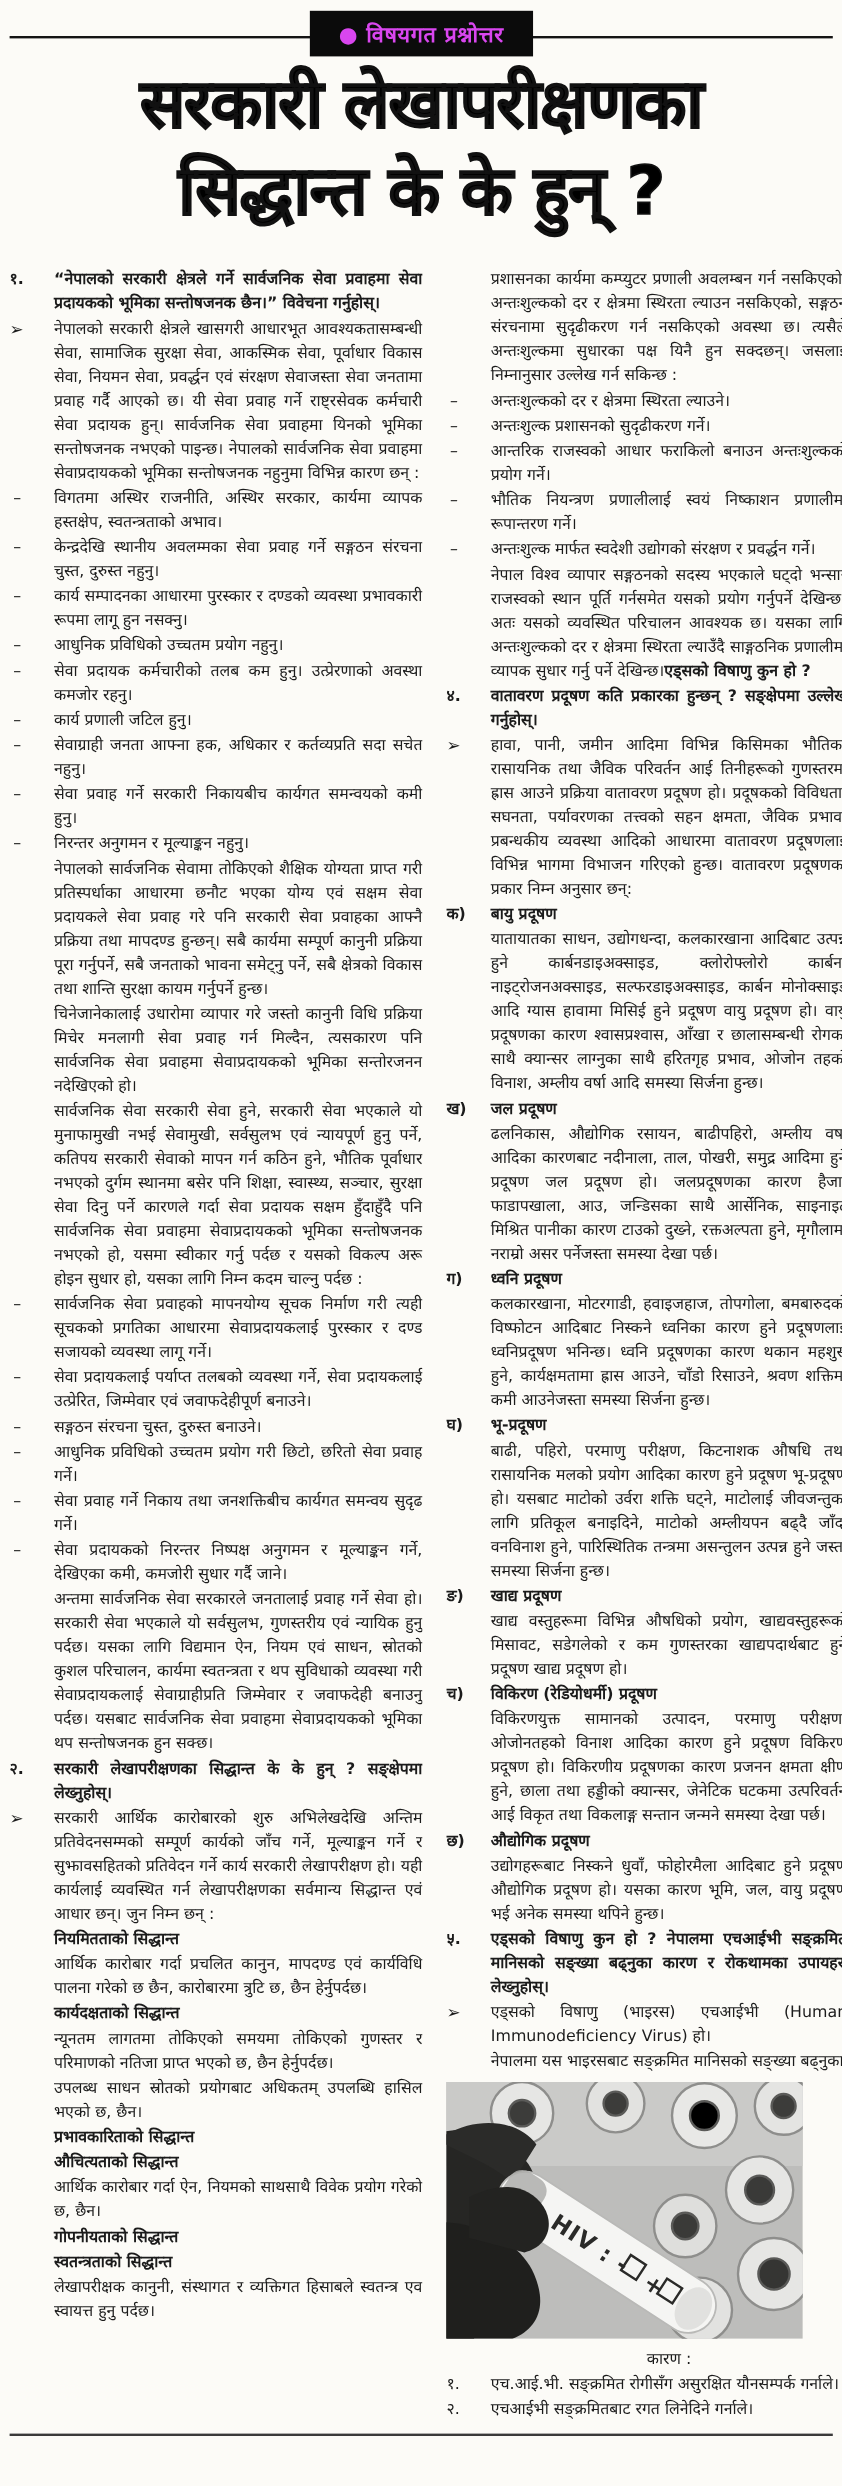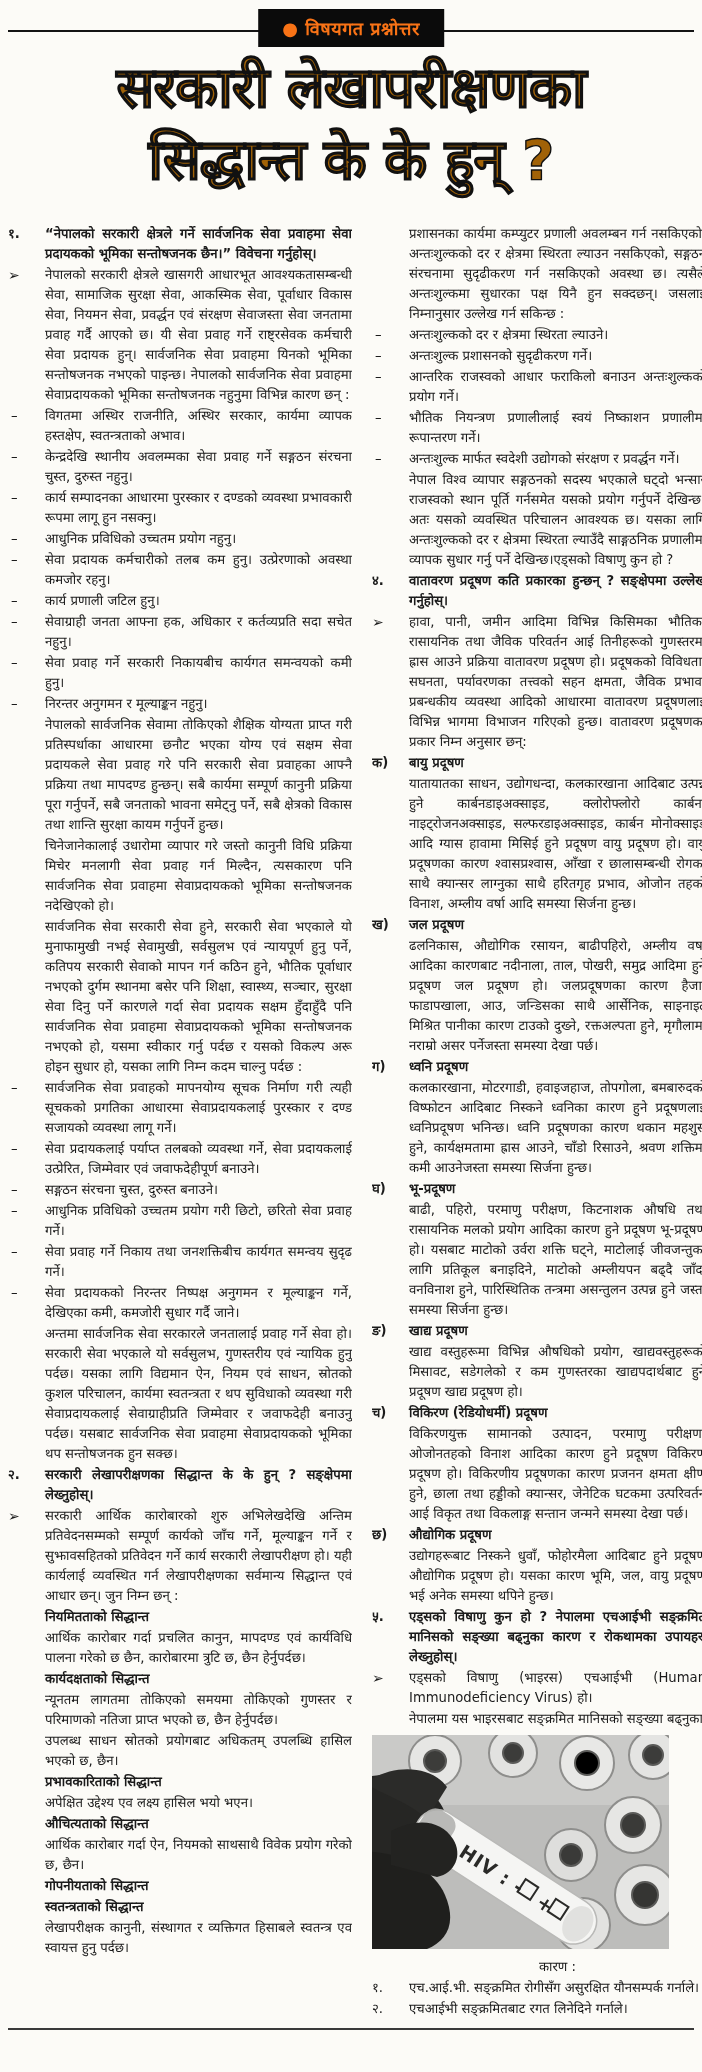--- a/index.html
+++ b/index.html
@@ -9,27 +9,27 @@
     margin:0 auto;
     background:#fcfbf7;
     overflow:hidden;
     font-family:"DejaVu Sans","Liberation Sans",sans-serif;
     color:#1b1b1b;
   }
   
   .top-rule{position:absolute;top:30px;left:8px;right:8px;height:2px;background:#141414;}
   .kicker-box{
     position:absolute;top:9px;left:50%;transform:translateX(-50%);
-    background:#0b0b0b;color:#f97316;
+    background:#0b0b0b;color:#d946ef;
     padding:7px 24px;font-size:18px;font-weight:bold;
     white-space:nowrap;z-index:2;letter-spacing:.5px;
   }
   .headline{
     position:absolute;top:52px;left:0;right:0;
-    text-align:center;font-weight:800;color:#a16207;
+    text-align:center;font-weight:800;color:#000000;
     font-size:56px;line-height:72px;
     -webkit-text-stroke:1.4px #111;
     letter-spacing:-1px;
   }
   
   .col{
     position:absolute;top:224px;
     font-size:13.2px;line-height:20px;
     overflow:hidden;
   }
@@ -38,21 +38,21 @@
   .blk{position:relative;padding-left:37px;text-align:justify;margin:0 0 1px 0;}
   .mk{position:absolute;left:0;top:0;width:34px;text-align:left;}
   .q{font-weight:bold;}
   .a .mk{font-size:14px;}
   .bl{padding-left:37px;}
   .bl .mk{left:3px;}
   .sh{font-weight:bold;text-align:left;}
   .th{font-weight:bold;text-align:left;}
   .th .mk{font-weight:bold;}
   .lbl{text-align:center;}
-  .blk b{font-weight:normal;}
+  .blk b{font-weight:bold;}
   
   .photo-wrap{margin:6px 0 8px -37px;padding:0;width:334px;}
   .photo-wrap svg{display:block;}
   
   .bottom-rule{position:absolute;top:2028px;left:8px;right:8px;height:2px;background:#3a3a3a;}
 </style>
 </head>
 <body>
 
 <div id="page">
@@ -73,38 +73,37 @@
       <div class="blk bl"><span class="mk">–</span><span>विगतमा अस्थिर राजनीति, अस्थिर सरकार, कार्यमा व्यापक हस्तक्षेप, स्वतन्त्रताको अभाव।</span></div>
       <div class="blk bl"><span class="mk">–</span><span>केन्द्रदेखि स्थानीय अवलम्मका सेवा प्रवाह गर्ने सङ्गठन संरचना चुस्त, दुरुस्त नहुनु।</span></div>
       <div class="blk bl"><span class="mk">–</span><span>कार्य सम्पादनका आधारमा पुरस्कार र दण्डको व्यवस्था प्रभावकारी रूपमा लागू हुन नसक्नु।</span></div>
       <div class="blk bl"><span class="mk">–</span><span>आधुनिक प्रविधिको उच्चतम प्रयोग नहुनु।</span></div>
       <div class="blk bl"><span class="mk">–</span><span>सेवा प्रदायक कर्मचारीको तलब कम हुनु। उत्प्रेरणाको अवस्था कमजोर रहनु।</span></div>
       <div class="blk bl"><span class="mk">–</span><span>कार्य प्रणाली जटिल हुनु।</span></div>
       <div class="blk bl"><span class="mk">–</span><span>सेवाग्राही जनता आफ्ना हक, अधिकार र कर्तव्यप्रति सदा सचेत नहुनु।</span></div>
       <div class="blk bl"><span class="mk">–</span><span>सेवा प्रवाह गर्ने सरकारी निकायबीच कार्यगत समन्वयको कमी हुनु।</span></div>
       <div class="blk bl"><span class="mk">–</span><span>निरन्तर अनुगमन र मूल्याङ्कन नहुनु।</span></div>
       <div class="blk p"><span>नेपालको सार्वजनिक सेवामा तोकिएको शैक्षिक योग्यता प्राप्त गरी प्रतिस्पर्धाका आधारमा छनौट भएका योग्य एवं सक्षम सेवा प्रदायकले सेवा प्रवाह गरे पनि सरकारी सेवा प्रवाहका आफ्नै प्रक्रिया तथा मापदण्ड हुन्छन्। सबै कार्यमा सम्पूर्ण कानुनी प्रक्रिया पूरा गर्नुपर्ने, सबै जनताको भावना समेट्नु पर्ने, सबै क्षेत्रको विकास तथा शान्ति सुरक्षा कायम गर्नुपर्ने हुन्छ।</span></div>
-      <div class="blk p"><span>चिनेजानेकालाई उधारोमा व्यापार गरे जस्तो कानुनी विधि प्रक्रिया मिचेर मनलागी सेवा प्रवाह गर्न मिल्दैन, त्यसकारण पनि सार्वजनिक सेवा प्रवाहमा सेवाप्रदायकको भूमिका सन्तोषजनक नदेखिएको हो।</span></div>
+      <div class="blk p"><span>चिनेजानेकालाई उधारोमा व्यापार गरे जस्तो कानुनी विधि प्रक्रिया मिचेर मनलागी सेवा प्रवाह गर्न मिल्दैन, त्यसकारण पनि सार्वजनिक सेवा प्रवाहमा सेवाप्रदायकको भूमिका सन्तोरजनन नदेखिएको हो।</span></div>
       <div class="blk p"><span>सार्वजनिक सेवा सरकारी सेवा हुने, सरकारी सेवा भएकाले यो मुनाफामुखी नभई सेवामुखी, सर्वसुलभ एवं न्यायपूर्ण हुनु पर्ने, कतिपय सरकारी सेवाको मापन गर्न कठिन हुने, भौतिक पूर्वाधार नभएको दुर्गम स्थानमा बसेर पनि शिक्षा, स्वास्थ्य, सञ्चार, सुरक्षा सेवा दिनु पर्ने कारणले गर्दा सेवा प्रदायक सक्षम हुँदाहुँदै पनि सार्वजनिक सेवा प्रवाहमा सेवाप्रदायकको भूमिका सन्तोषजनक नभएको हो, यसमा स्वीकार गर्नु पर्दछ र यसको विकल्प अरू होइन सुधार हो, यसका लागि निम्न कदम चाल्नु पर्दछ :</span></div>
       <div class="blk bl"><span class="mk">–</span><span>सार्वजनिक सेवा प्रवाहको मापनयोग्य सूचक निर्माण गरी त्यही सूचकको प्रगतिका आधारमा सेवाप्रदायकलाई पुरस्कार र दण्ड सजायको व्यवस्था लागू गर्ने।</span></div>
       <div class="blk bl"><span class="mk">–</span><span>सेवा प्रदायकलाई पर्याप्त तलबको व्यवस्था गर्ने, सेवा प्रदायकलाई उत्प्रेरित, जिम्मेवार एवं जवाफदेहीपूर्ण बनाउने।</span></div>
       <div class="blk bl"><span class="mk">–</span><span>सङ्गठन संरचना चुस्त, दुरुस्त बनाउने।</span></div>
       <div class="blk bl"><span class="mk">–</span><span>आधुनिक प्रविधिको उच्चतम प्रयोग गरी छिटो, छरितो सेवा प्रवाह गर्ने।</span></div>
       <div class="blk bl"><span class="mk">–</span><span>सेवा प्रवाह गर्ने निकाय तथा जनशक्तिबीच कार्यगत समन्वय सुदृढ गर्ने।</span></div>
       <div class="blk bl"><span class="mk">–</span><span>सेवा प्रदायकको निरन्तर निष्पक्ष अनुगमन र मूल्याङ्कन गर्ने, देखिएका कमी, कमजोरी सुधार गर्दै जाने।</span></div>
       <div class="blk p"><span>अन्तमा सार्वजनिक सेवा सरकारले जनतालाई प्रवाह गर्ने सेवा हो। सरकारी सेवा भएकाले यो सर्वसुलभ, गुणस्तरीय एवं न्यायिक हुनु पर्दछ। यसका लागि विद्यमान ऐन, नियम एवं साधन, स्रोतको कुशल परिचालन, कार्यमा स्वतन्त्रता र थप सुविधाको व्यवस्था गरी सेवाप्रदायकलाई सेवाग्राहीप्रति जिम्मेवार र जवाफदेही बनाउनु पर्दछ। यसबाट सार्वजनिक सेवा प्रवाहमा सेवाप्रदायकको भूमिका थप सन्तोषजनक हुन सक्छ।</span></div>
       <div class="blk q"><span class="mk">२.</span><span>सरकारी लेखापरीक्षणका सिद्धान्त के के हुन् ? सङ्क्षेपमा लेख्नुहोस्।</span></div>
       <div class="blk a"><span class="mk">➢</span><span>सरकारी आर्थिक कारोबारको शुरु अभिलेखदेखि अन्तिम प्रतिवेदनसम्मको सम्पूर्ण कार्यको जाँच गर्ने, मूल्याङ्कन गर्ने र सुझावसहितको प्रतिवेदन गर्ने कार्य सरकारी लेखापरीक्षण हो। यही कार्यलाई व्यवस्थित गर्न लेखापरीक्षणका सर्वमान्य सिद्धान्त एवं आधार छन्। जुन निम्न छन् :</span></div>
       <div class="blk sh"><span>नियमितताको सिद्धान्त</span></div>
       <div class="blk p"><span>आर्थिक कारोबार गर्दा प्रचलित कानुन, मापदण्ड एवं कार्यविधि पालना गरेको छ छैन, कारोबारमा त्रुटि छ, छैन हेर्नुपर्दछ।</span></div>
       <div class="blk sh"><span>कार्यदक्षताको सिद्धान्त</span></div>
       <div class="blk p"><span>न्यूनतम लागतमा तोकिएको समयमा तोकिएको गुणस्तर र परिमाणको नतिजा प्राप्त भएको छ, छैन हेर्नुपर्दछ।</span></div>
       <div class="blk p"><span>उपलब्ध साधन स्रोतको प्रयोगबाट अधिकतम् उपलब्धि हासिल भएको छ, छैन।</span></div>
       <div class="blk sh"><span>प्रभावकारिताको सिद्धान्त</span></div>
-      <div class="blk p"><span>अपेक्षित उद्देश्य एव लक्ष्य हासिल भयो भएन।</span></div>
       <div class="blk sh"><span>औचित्यताको सिद्धान्त</span></div>
       <div class="blk p"><span>आर्थिक कारोबार गर्दा ऐन, नियमको साथसाथै विवेक प्रयोग गरेको छ, छैन।</span></div>
       <div class="blk sh"><span>गोपनीयताको सिद्धान्त</span></div>
       <div class="blk sh"><span>स्वतन्त्रताको सिद्धान्त</span></div>
       <div class="blk p"><span>लेखापरीक्षक कानुनी, संस्थागत र व्यक्तिगत हिसाबले स्वतन्त्र एव स्वायत्त हुनु पर्दछ।</span></div>
     </div>
   <div class="col col-right">
       <div class="blk p"><span>प्रशासनका कार्यमा कम्प्युटर प्रणाली अवलम्बन गर्न नसकिएको, अन्तःशुल्कको दर र क्षेत्रमा स्थिरता ल्याउन नसकिएको, सङ्गठन संरचनामा सुदृढीकरण गर्न नसकिएको अवस्था छ। त्यसैले अन्तःशुल्कमा सुधारका पक्ष यिनै हुन सक्दछन्। जसलाई निम्नानुसार उल्लेख गर्न सकिन्छ :</span></div>
       <div class="blk bl"><span class="mk">–</span><span>अन्तःशुल्कको दर र क्षेत्रमा स्थिरता ल्याउने।</span></div>
       <div class="blk bl"><span class="mk">–</span><span>अन्तःशुल्क प्रशासनको सुदृढीकरण गर्ने।</span></div>

